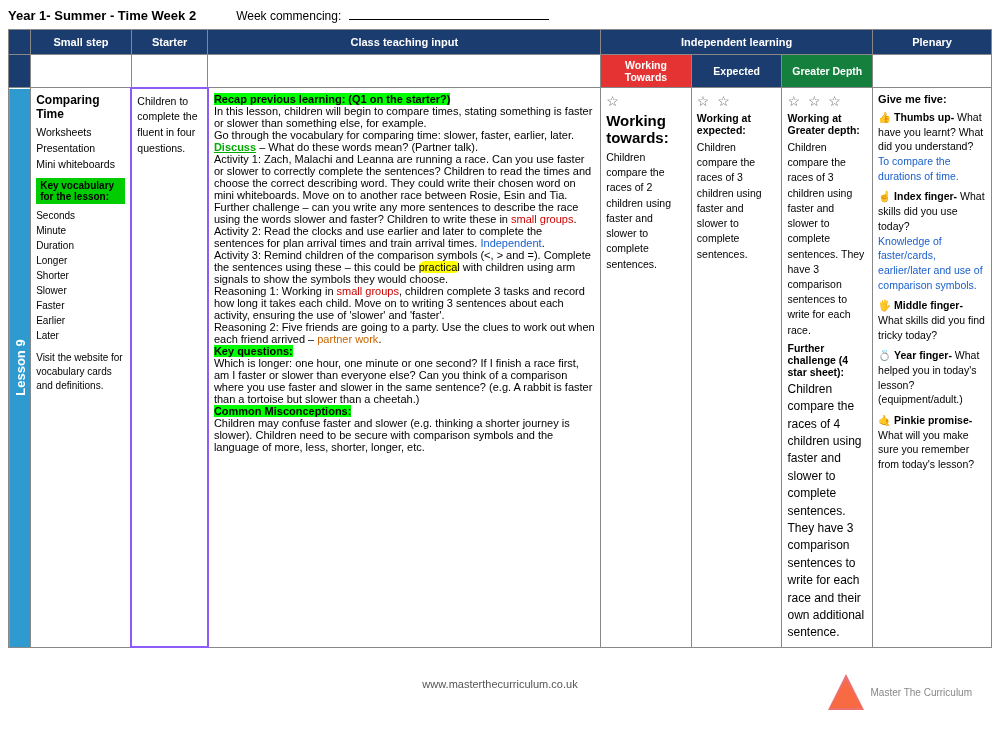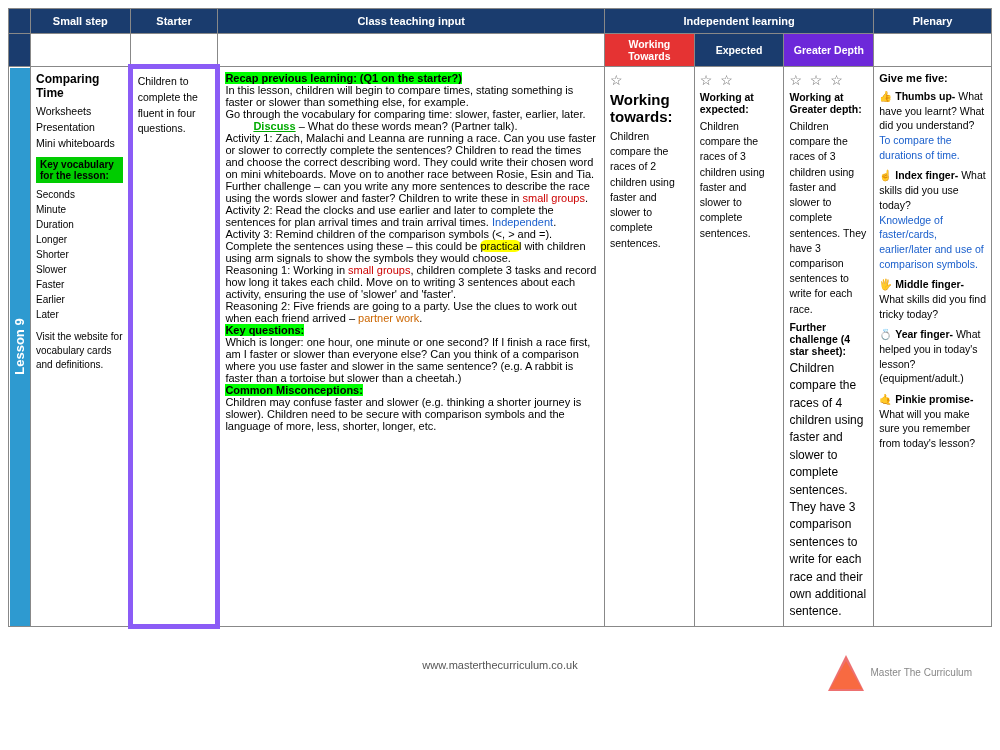--- a/index.html
+++ b/index.html
@@ -19,76 +19,83 @@
     .key-vocab-box { background: #00cc00; color: #000; font-size: 10px; padding: 2px 4px; margin-top: 6px; margin-bottom: 4px; font-weight: bold; }
     .vocab-list { font-size: 10px; line-height: 1.5; }
 
     
     .green-text { color: #00aa00; font-weight: bold; }
     .blue-text { color: #1a5fcc; }
     .orange-text { color: #cc6600; }
     .red-text { color: #cc0000; }
     .highlight-green { background: #00ff00; font-weight: bold; }
     .highlight-yellow { background: #ffff00; border-radius: 6px; }
-    .underline { text-decoration: underline; margin-left: 28px; }
+    .underline { text-decoration: underline; }
 
     .footer { text-align: center; font-size: 11px; color: #555; margin-top: 20px; padding: 10px; }
 
     .plenary-item { margin-bottom: 6px; font-size: 10.5px; line-height: 1.4; }
 
     table.main-table { width: 100%; border-collapse: collapse; }
     table.main-table > thead > tr > th { border: 1px solid #888; }
     table.main-table > tbody > tr > td { border: 1px solid #888; vertical-align: top; }
     .star-line { color: #666; letter-spacing: 2px; }
   </style>
 </head>
 <body>
 
 <div class="page-wrapper">
 
+  <div class="header-row">
+    <span class="header-title">Year 1- Summer - Time Week 2</span>
+    <span class="week-commencing">
+      <span>Week commencing:</span>
+      <span class="week-line"></span>
+    </span>
+  </div>
 
   <table class="main-table">
     <thead>
       <tr>
         <th style="width:22px; background:#1a3c6e; border:1px solid #888;"></th>
         <th class="col-header" style="width:100px;">Small step</th>
-        <th class="col-header" style="width:88px;">Starter</th>
+        <th class="col-header" style="width:76px;">Starter</th>
         <th class="col-header" style="width:390px;">Class teaching input</th>
         <th class="col-header-indep" colspan="3" style="width:270px;">Independent learning</th>
         <th class="col-header" style="width:118px;">Plenary</th>
       </tr>
       <tr>
         <th style="background:#1a3c6e; border:1px solid #888;"></th>
         <th style="border:1px solid #888; background:#fff;"></th>
         <th style="border:1px solid #888; background:#fff;"></th>
         <th style="border:1px solid #888; background:#fff;"></th>
         <th style="width:90px; background:#e53333; color:#fff; font-weight:bold; text-align:center; font-size:10.5px; padding:4px 3px; border:1px solid #888;">Working Towards</th>
         <th style="width:90px; background:#1a3c6e; color:#fff; font-weight:bold; text-align:center; font-size:10.5px; padding:4px 3px; border:1px solid #888;">Expected</th>
-        <th style="width:90px; background:#6d28d9; color:#fff; font-weight:bold; text-align:center; font-size:10.5px; padding:4px 3px; border:1px solid #888;">Greater Depth</th>
+        <th style="width:90px; background:#15803d; color:#fff; font-weight:bold; text-align:center; font-size:10.5px; padding:4px 3px; border:1px solid #888;">Greater Depth</th>
         <th style="border:1px solid #888; background:#fff;"></th>
       </tr>
     </thead>
     <tbody>
       <tr>
 
         <td style="background:#2e9ad0; color:#fff; font-weight:bold; text-align:center; vertical-align:middle; width:22px; writing-mode:vertical-rl; transform:rotate(180deg); font-size:13px; padding:4px 2px; border:1px solid #888;">Lesson 9</td>
 
         <td style="border:1px solid #888; padding:5px; vertical-align:top;">
           <div class="small-step-title">Comparing Time</div>
           <div style="font-size:10.5px; line-height:1.5; margin-bottom:6px;">
             Worksheets<br>Presentation<br>Mini whiteboards
           </div>
           <div class="key-vocab-box">Key vocabulary for the lesson:</div>
           <div class="vocab-list">
             Seconds<br>Minute<br>Duration<br>Longer<br>Shorter<br>Slower<br>Faster<br>Earlier<br>Later
           </div>
           <div style="font-size:10px; margin-top:8px; line-height:1.4;">Visit the website for vocabulary cards and definitions.</div>
         </td>
 
-        <td style="border:5px solid #8b5cf6; padding:5px; vertical-align:top;">
+        <td style="border:2px solid #8b5cf6; padding:5px; vertical-align:top;">
           <div style="font-size:10.5px; line-height:1.5;">Children to complete the fluent in four questions.</div>
         </td>
 
         <td style="border:1px solid #888; padding:5px; vertical-align:top;">
           <p>
             <span class="highlight-green">Recap previous learning: (Q1 on the starter?)</span>
           </p>
           <p>
             <span>In this lesson, children will begin to compare times, stating something is faster or slower than something else, for example.</span>
           </p>

